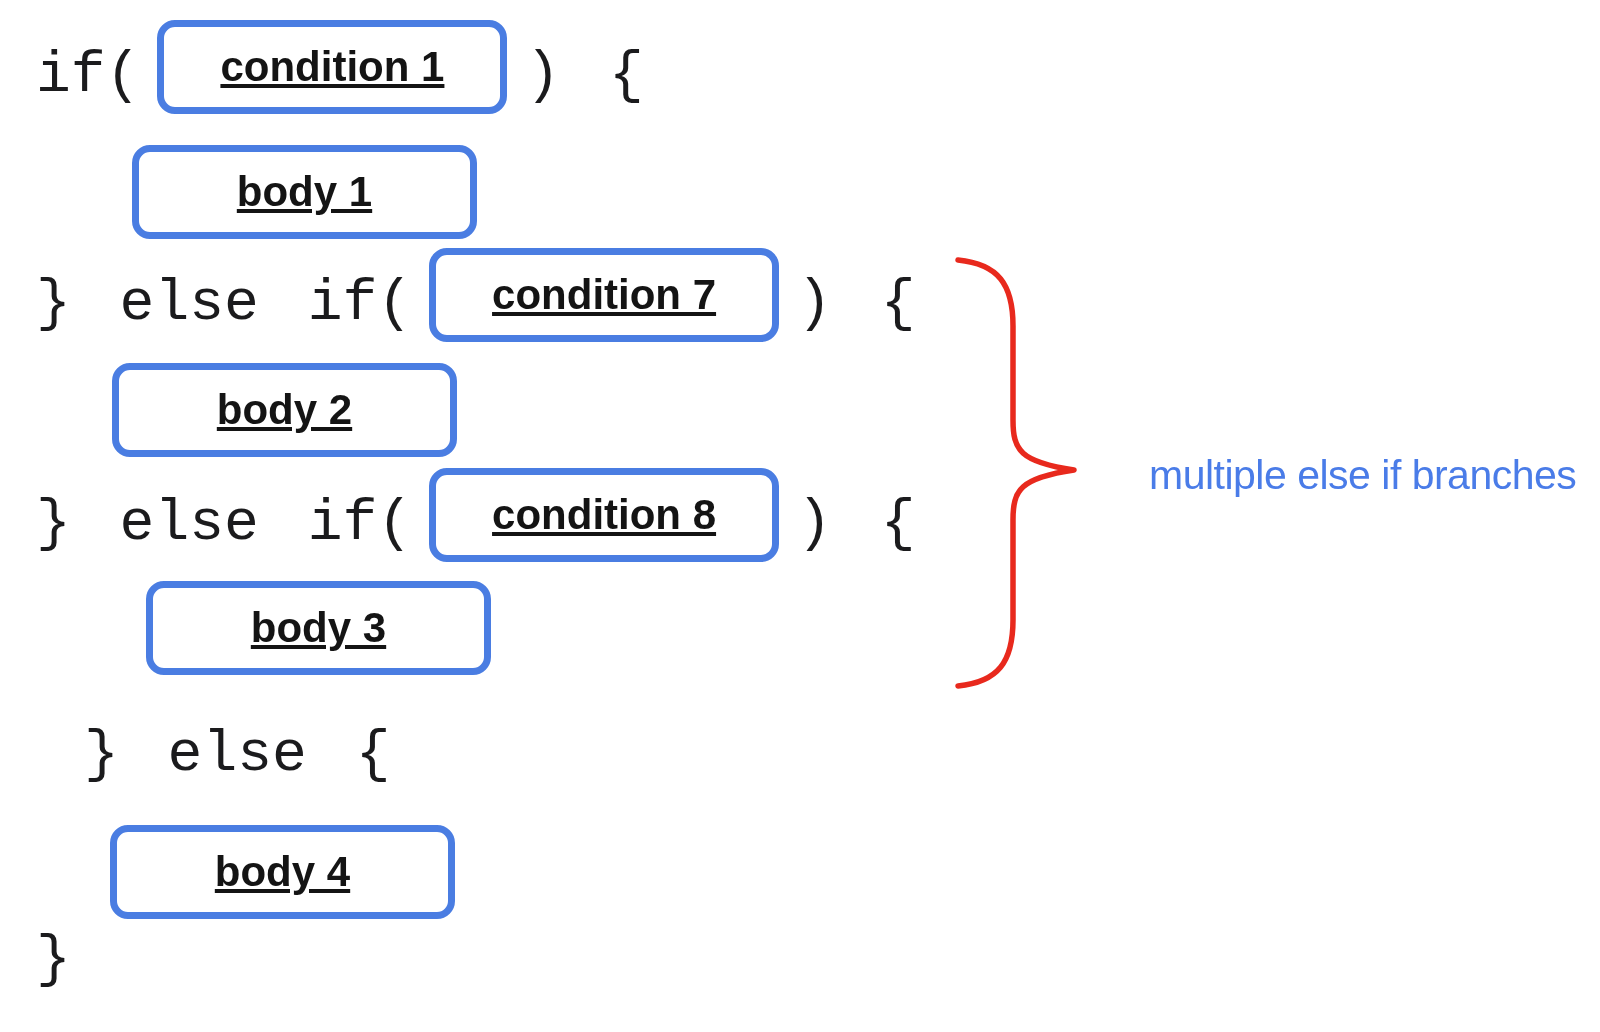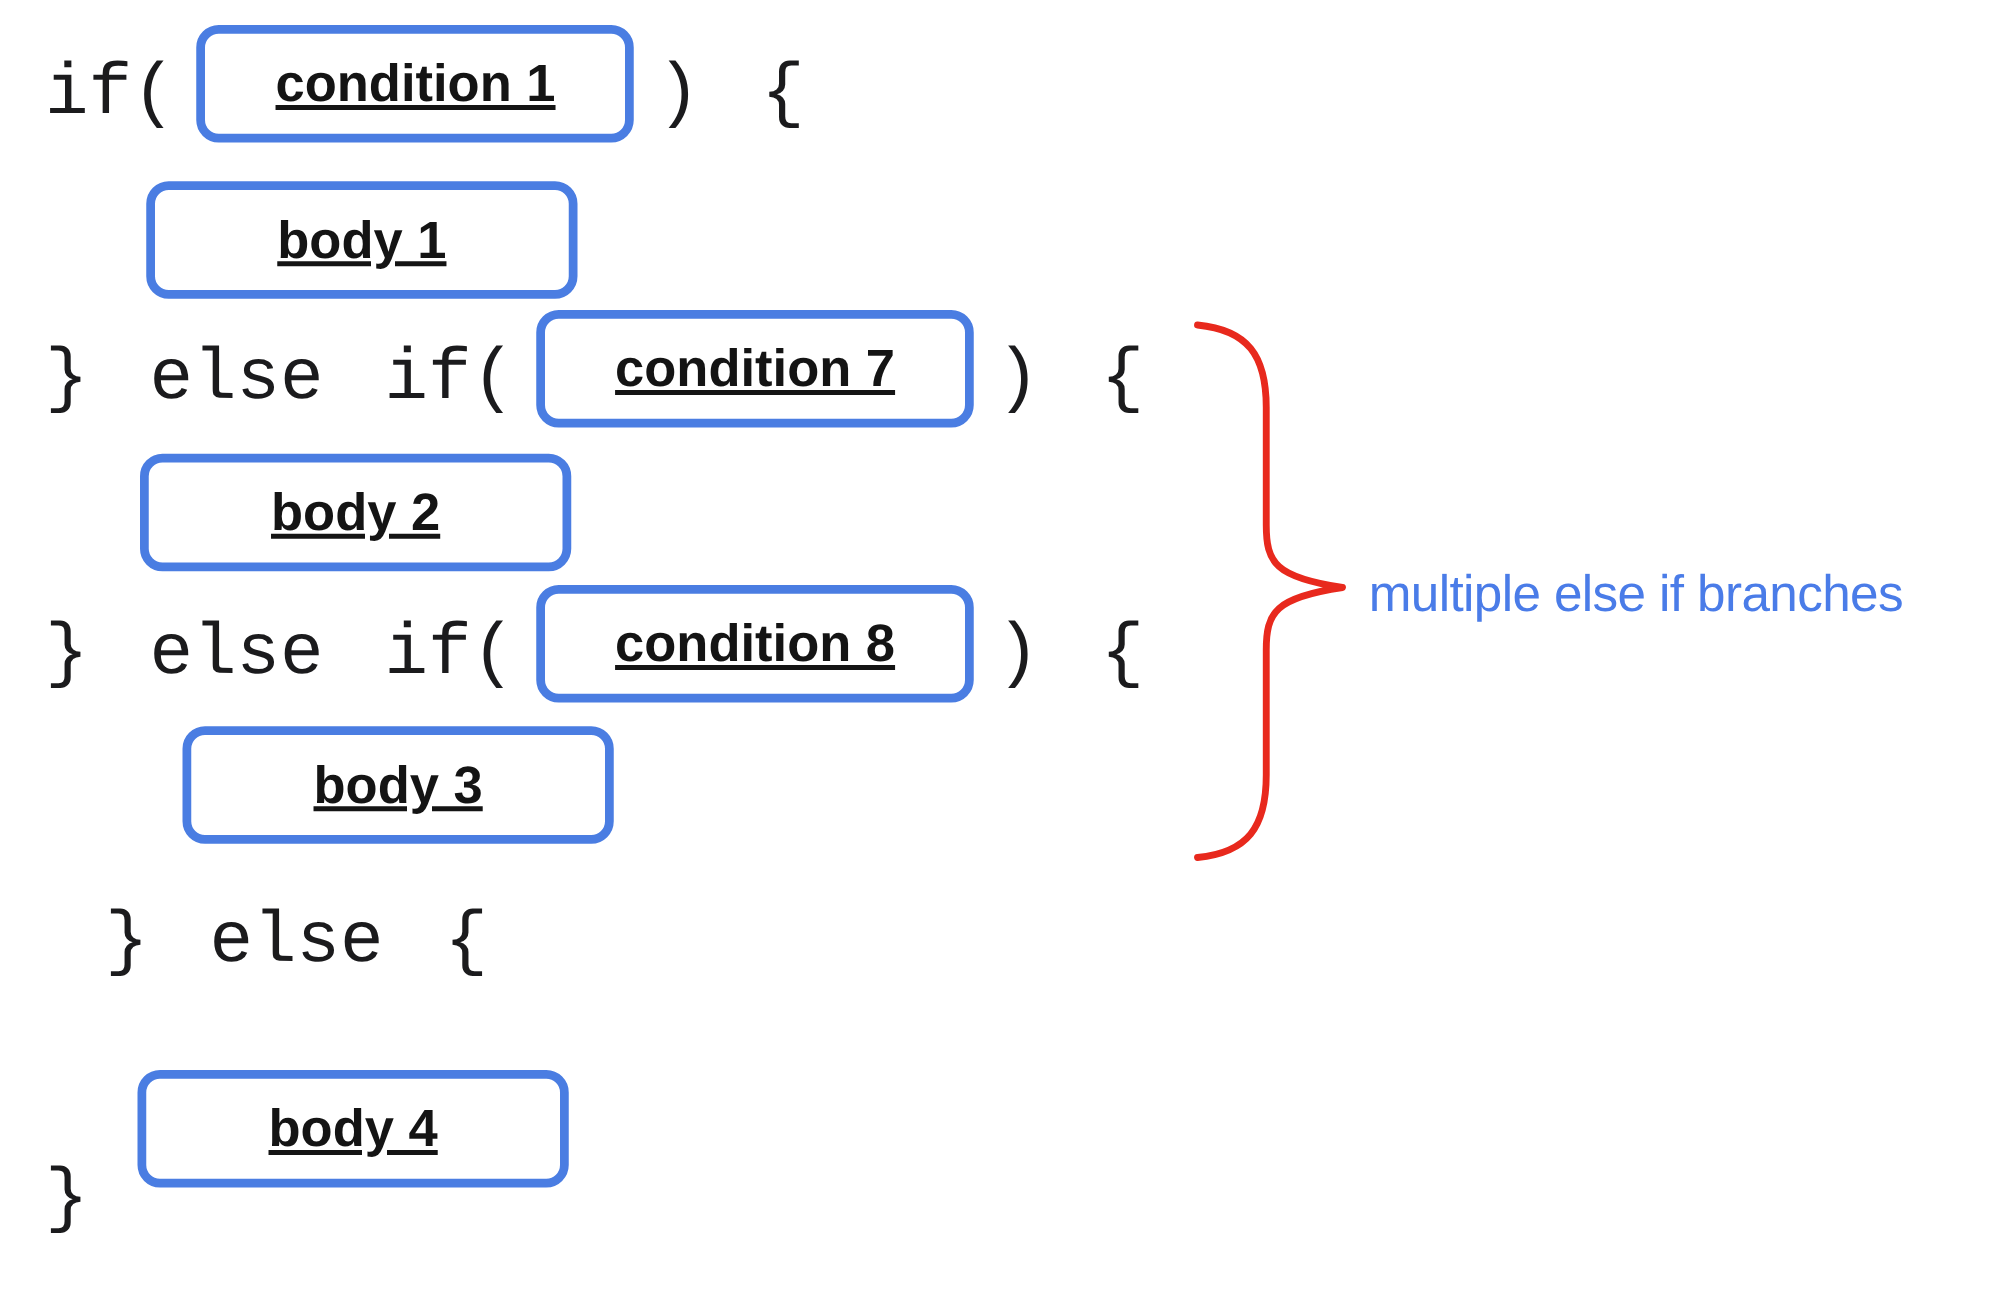--- a/index.html
+++ b/index.html
@@ -45,21 +45,21 @@
     font-size:42px;
     color:var(--label-text);
     white-space:pre;
     text-decoration:underline;
   }
 
   #brace-svg{position:absolute;left:950px;top:252px;width:130px;height:442px;}
   #brace-svg path{stroke:var(--brace);stroke-width:5.5;fill:none;stroke-linecap:round;stroke-linejoin:round;}
 
   #annotation{
-    position:absolute;left:1095px;top:445px;height:60px;line-height:60px;
+    position:absolute;left:1149px;top:445px;height:60px;line-height:60px;
     font-family:"Liberation Sans","DejaVu Sans",sans-serif;
     font-size:41px;font-weight:400;letter-spacing:-0.5px;
     color:var(--annotation-text);
     white-space:pre;
   }
 
   .ml-box{margin-left:17px;}
   .ml-post{margin-left:18px;}
 </style>
 </head>
@@ -68,21 +68,21 @@
 <div id="stage">
 
   <div class="row" style="left:36px;top:20px;">
     <span class="code nudge">if(</span>
     <div class="dbox cond ml-box">
       <span class="boxlabel">condition 1</span>
     </div>
     <span class="code nudge ml-post">) {</span>
   </div>
 
-  <div class="row" style="left:117px;top:145px;">
+  <div class="row" style="left:132px;top:145px;">
     <div class="dbox bodybox">
       <span class="boxlabel">body 1</span>
     </div>
   </div>
 
   <div class="row" style="left:36px;top:248px;">
     <span class="code nudge">} else if(</span>
     <div class="dbox cond ml-box">
       <span class="boxlabel">condition 7</span>
     </div>
@@ -106,21 +106,21 @@
   <div class="row" style="left:114px;top:581px;margin-left:32px;">
     <div class="dbox bodybox">
       <span class="boxlabel">body 3</span>
     </div>
   </div>
 
   <div class="row" style="left:36px;top:708px;margin-left:48px;">
     <span class="code">} else {</span>
   </div>
 
-  <div class="row" style="left:110px;top:856px;">
+  <div class="row" style="left:110px;top:825px;">
     <div class="dbox bodybox">
       <span class="boxlabel">body 4</span>
     </div>
   </div>
 
   <div class="row" style="left:36px;top:913px;">
     <span class="code">}</span>
   </div>
 
   <svg id="brace-svg" viewBox="0 0 130 442" aria-hidden="true">

